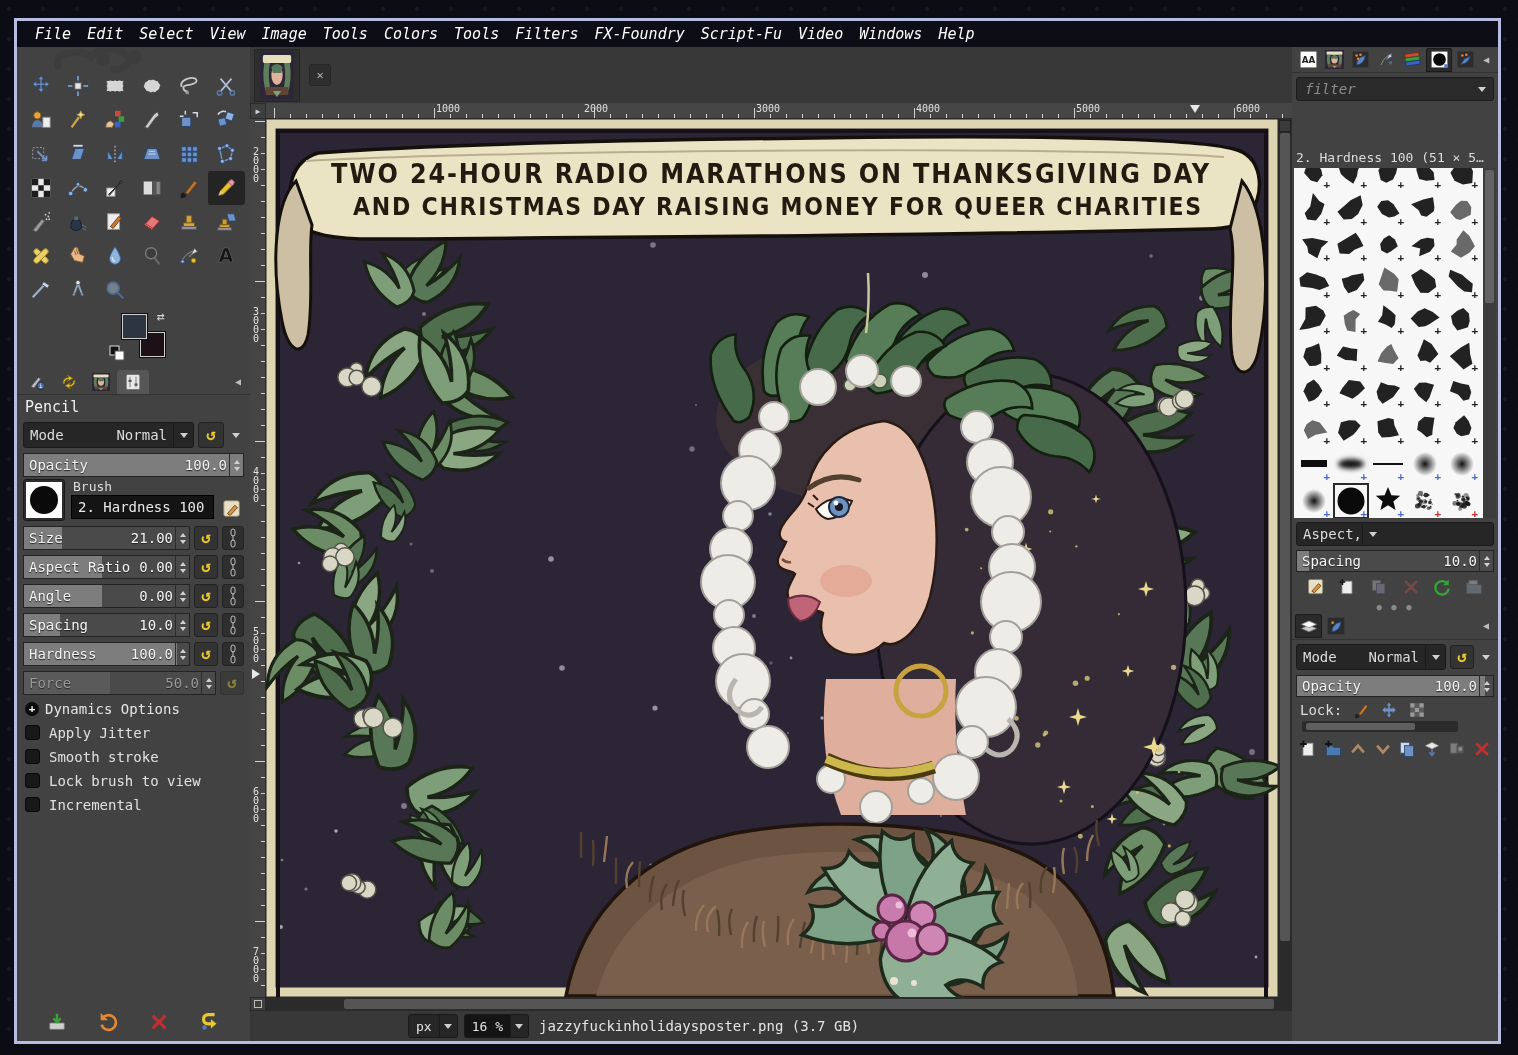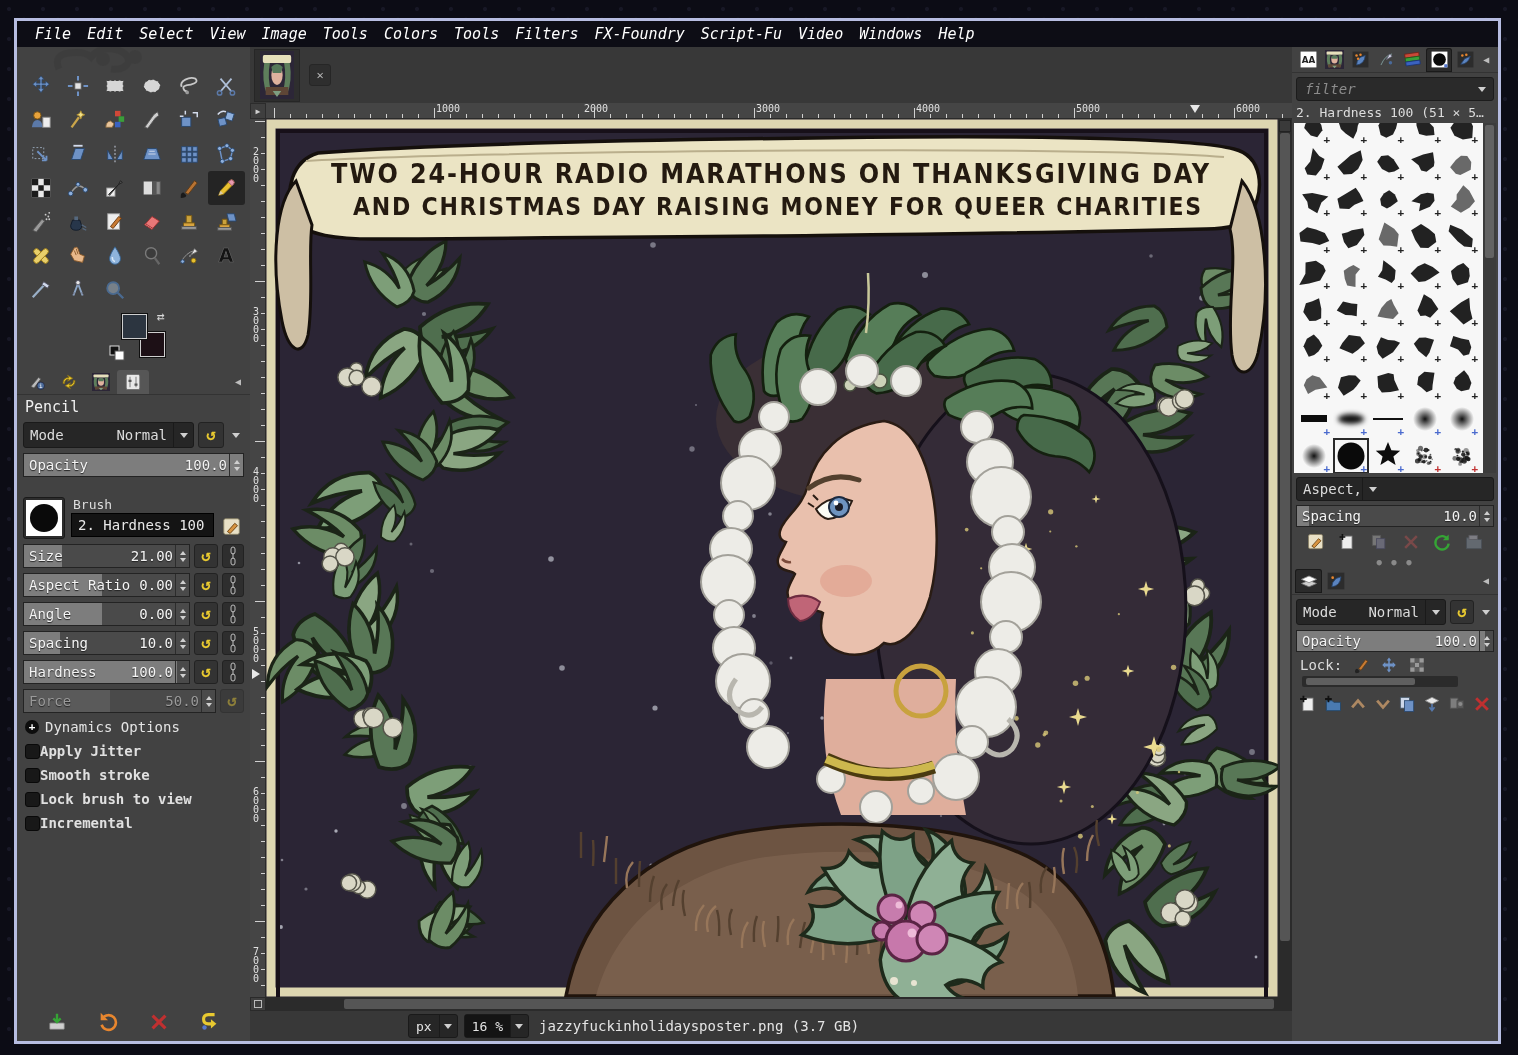--- a/index.html
+++ b/index.html
@@ -55,33 +55,33 @@
   .slider .lab { position:relative; padding-left:5px; color:#f4f4f4; text-shadow:0 1px 1px #222; }
   .slider .val { position:relative; margin-left:auto; padding-right:2px; color:#f4f4f4; text-shadow:0 1px 1px #222; }
   .slider .spin { position:relative; width:14px; align-self:stretch; border-left:1px solid #2c2c2c;
                   display:flex; flex-direction:column; align-items:center; justify-content:center; gap:3px; flex:none; }
   .spin i { width:0; height:0; border-left:3.5px solid transparent; border-right:3.5px solid transparent; }
   .spin .up { border-bottom:4px solid #cfcfcf; } .spin .dn { border-top:4px solid #cfcfcf; }
   .slider.disabled .fill { background:#5a5a5a; }
   .slider.disabled .lab, .slider.disabled .val { color:#9a9a9a; }
   .dim { opacity:.45; }
   
-  .prev-row { display:flex; padding:2px 6px 0; margin-top:18px; gap:6px; }
+  .prev-row { display:flex; padding:2px 6px 0; margin-top:0; gap:6px; }
   .prev-thumb { width:42px; height:42px; background:#2c2c2c; border:1px solid #1a1a1a; border-radius:3px;
                 display:flex; align-items:center; justify-content:center; flex:none; }
   .prev-body { flex:1; min-width:0; }
   .prev-cap { font-size:13px; color:#dcdcdc; padding-left:2px; }
   .prev-field { height:24px; background:#141414; border:1px solid #000; color:#e8e8e8; font-size:14px;
                 display:flex; align-items:center; padding-left:6px; margin-top:1px; }
   .edit-btn { width:24px; height:24px; align-self:flex-end; display:flex; align-items:center; justify-content:center; }
   
   #dyn-exp { display:flex; align-items:center; gap:6px; padding:6px 8px 0; }
   #dyn-exp .plus { width:14px; height:14px; border-radius:50%; background:#0d0d0d; color:#fff;
                    font-size:11px; line-height:13px; text-align:center; font-weight:bold; }
-  .check { display:flex; align-items:center; gap:0; padding:8px 8px 0;font-weight:bold; }
+  .check { display:flex; gap:9px; padding:8px 8px 0; }
   .check .box { width:15px; height:15px; background:#181818; border:1px solid #090909; border-radius:3px; }
   .check .txt { font-size:14px; color:#e0e0e0; }
   #to-actions { position:absolute; bottom:4px; left:0; width:100%; height:30px; display:flex;
                 align-items:center; justify-content:space-around; padding:0 14px; }
   #to-actions .act { font-size:17px; font-weight:bold; }
   
   #tabstrip { height:56px; background:#383838; display:flex; align-items:center; padding-left:4px; flex:none; }
   #canvas-tab { width:46px; height:53px; background:#2e2e2e; border:1px solid #262626; display:flex;
                 align-items:center; justify-content:center; }
   #tab-close { width:22px; height:22px; margin-left:9px; background:#2e2e2e; border:1px solid #262626;
@@ -116,21 +116,21 @@
               display:flex; align-items:center; justify-content:center; }
   #st-title { font-size:14px; color:#e4e4e4; margin-left:4px; white-space:nowrap; }
   
   #br-tabs { height:26px; display:flex; align-items:center; padding-left:3px; border-bottom:1px solid #333; flex:none; }
   .rtab { width:27px; height:24px; display:flex; align-items:center; justify-content:center; border-radius:3px 3px 0 0; }
   .rtab.selected { background:#2b2b2b; box-shadow:0 0 0 1px #1a1a1a inset; }
   #filter-row { padding:4px 4px 2px; flex:none; }
   #filter-box { height:24px; background:#2a2a2a; border:1px solid #1c1c1c; border-radius:3px; display:flex; align-items:center; }
   #filter-box .ph { font-style:italic; color:#8b8b8b; padding-left:8px; font-size:14px; }
   #filter-box .chev { margin-left:auto; width:22px; display:flex; justify-content:center; }
-  #brush-info { font-size:13px; color:#dcdcdc; padding:2px 4px 3px; white-space:nowrap; overflow:hidden; flex:none; }
+  #brush-info { font-size:13px; color:#dcdcdc; padding:2px 4px 3px; white-space:nowrap; overflow:hidden; flex:none;margin-top:45px; }
   #brushgrid-wrap { position:relative; height:350px; margin:0 2px; background:#f7f7f7; overflow:hidden; flex:none; }
   .bcell { position:absolute; width:36px; height:36px; }
   .bcell .plus { position:absolute; right:2px; bottom:-1px; font-size:11px; font-weight:bold; color:#222; }
   .bcell.sel { outline:2px solid #2a2a2a; outline-offset:-2px; }
   #bg-scroll { position:absolute; right:0; top:0; bottom:0; width:13px; background:#3c3c3c; }
   #bg-thumb { position:absolute; left:2px; right:2px; top:2px; height:38%; background:#636363; border-radius:2px; }
   #group-row { padding:4px 4px 0; flex:none; }
   #spacing-row { padding:4px 4px 0; display:flex; flex:none; }
   #br-actions { height:30px; display:flex; align-items:center; justify-content:space-around; padding:0 8px; flex:none; }
   #splitter { height:10px; display:flex; align-items:center; justify-content:center; color:#8a8a8a; font-size:9px; letter-spacing:2px; flex:none; }

